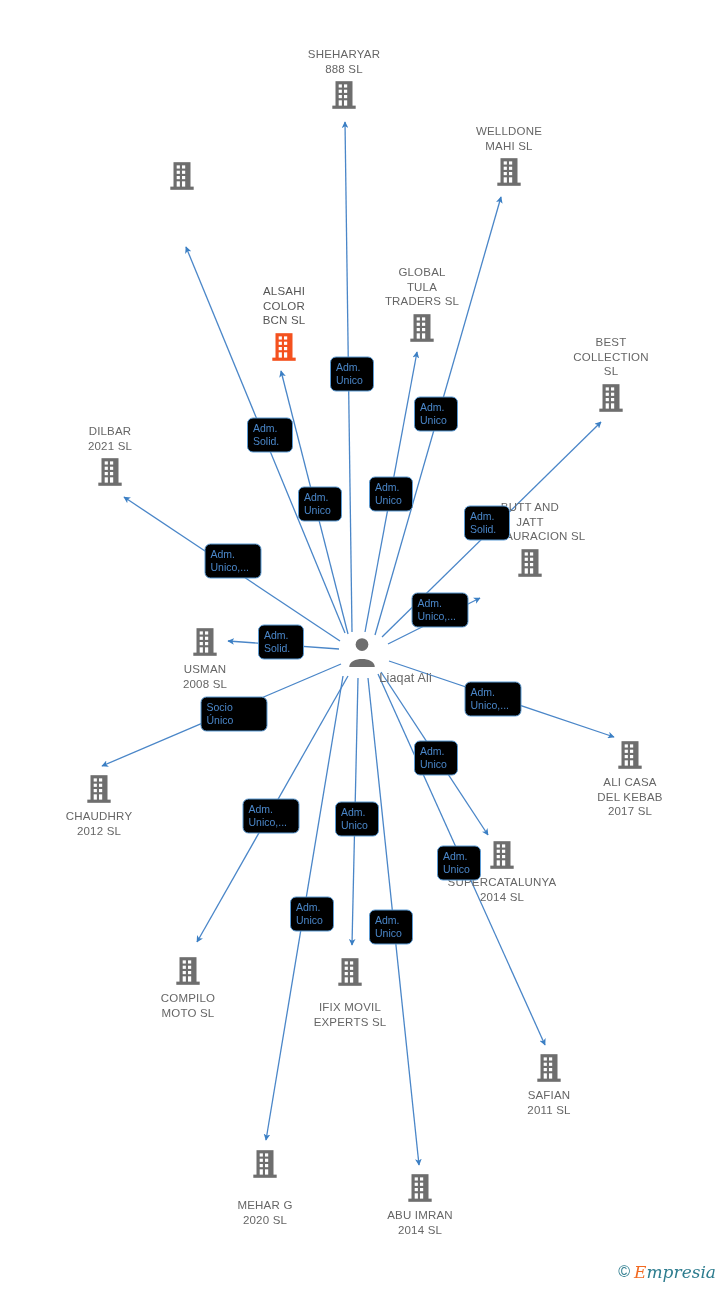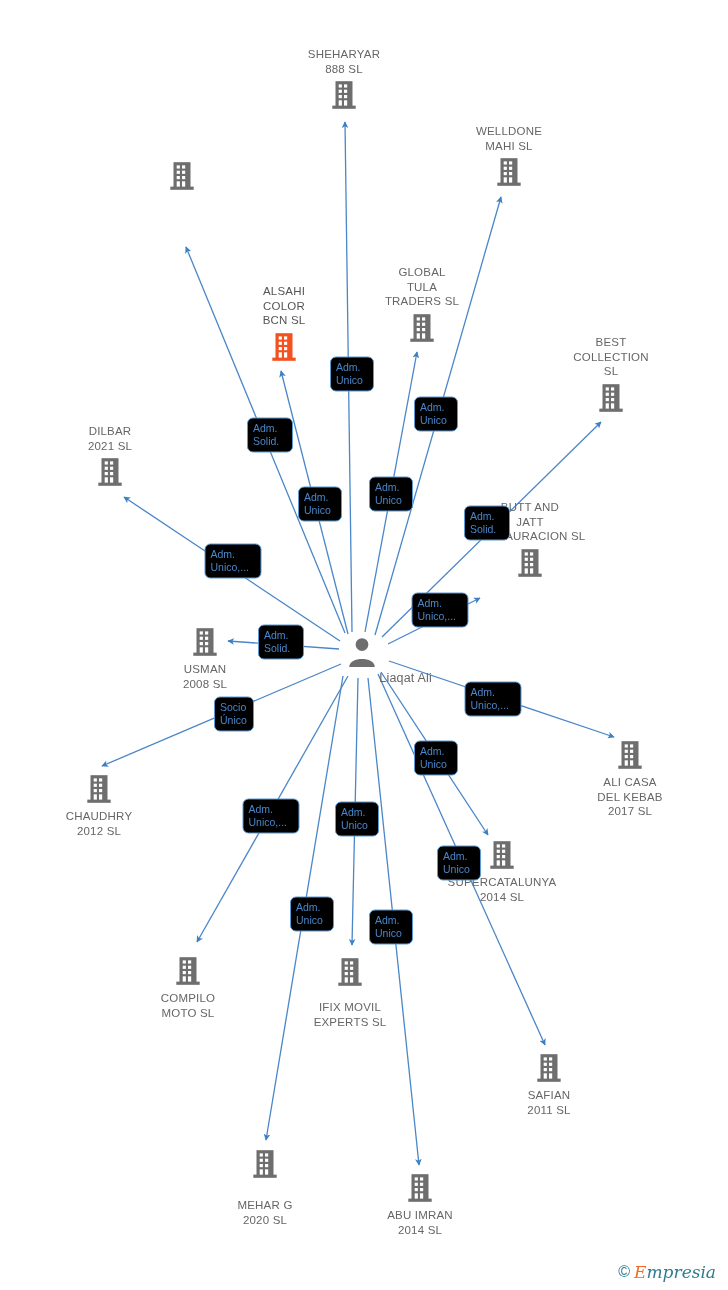--- a/index.html
+++ b/index.html
@@ -503,21 +503,21 @@
     <div class="edge-label" style="left: 487px; top: 523px; width: 46px;">Adm.
 Solid.</div>
     <div class="edge-label" style="left: 233px; top: 561px; width: 57px;">Adm.
 Unico,...</div>
     <div class="edge-label" style="left: 440px; top: 610px; width: 57px;">Adm.
 Unico,...</div>
     <div class="edge-label" style="left: 281px; top: 642px; width: 46px;">Adm.
 Solid.</div>
     <div class="edge-label" style="left: 493px; top: 699px; width: 57px;">Adm.
 Unico,...</div>
-    <div class="edge-label" style="left: 234px; top: 714px; width: 40px;">Socio
+    <div class="edge-label" style="left: 234px; top: 714px; width: 67px;">Socio
 Único</div>
     <div class="edge-label" style="left: 436px; top: 758px; width: 44px;">Adm.
 Unico</div>
     <div class="edge-label" style="left: 271px; top: 816px; width: 57px;">Adm.
 Unico,...</div>
     <div class="edge-label" style="left: 357px; top: 819px; width: 44px;">Adm.
 Unico</div>
     <div class="edge-label" style="left: 459px; top: 863px; width: 44px;">Adm.
 Unico</div>
     <div class="edge-label" style="left: 312px; top: 914px; width: 44px;">Adm.

